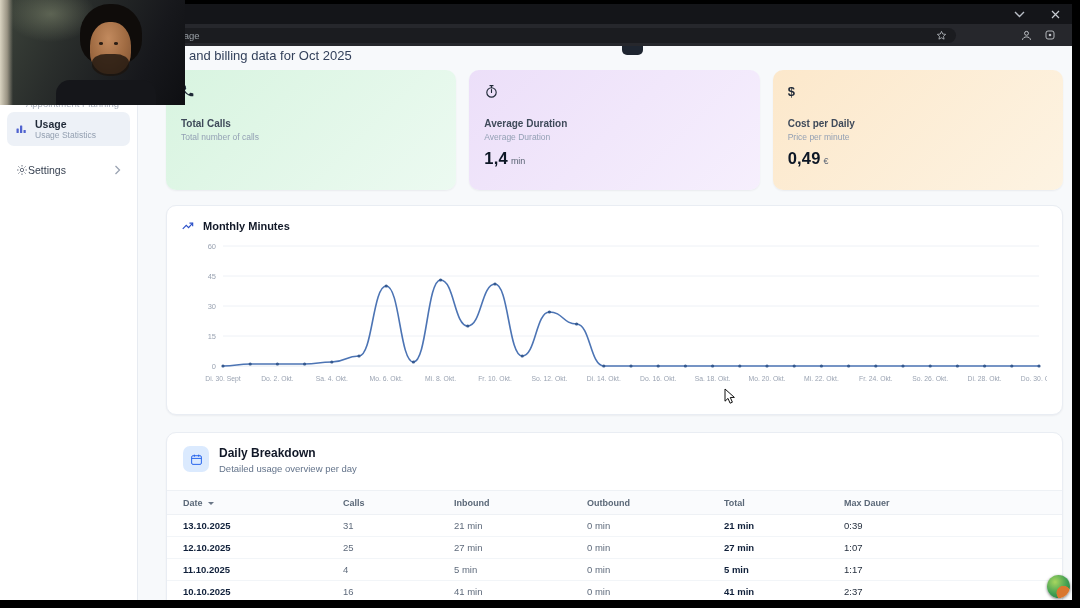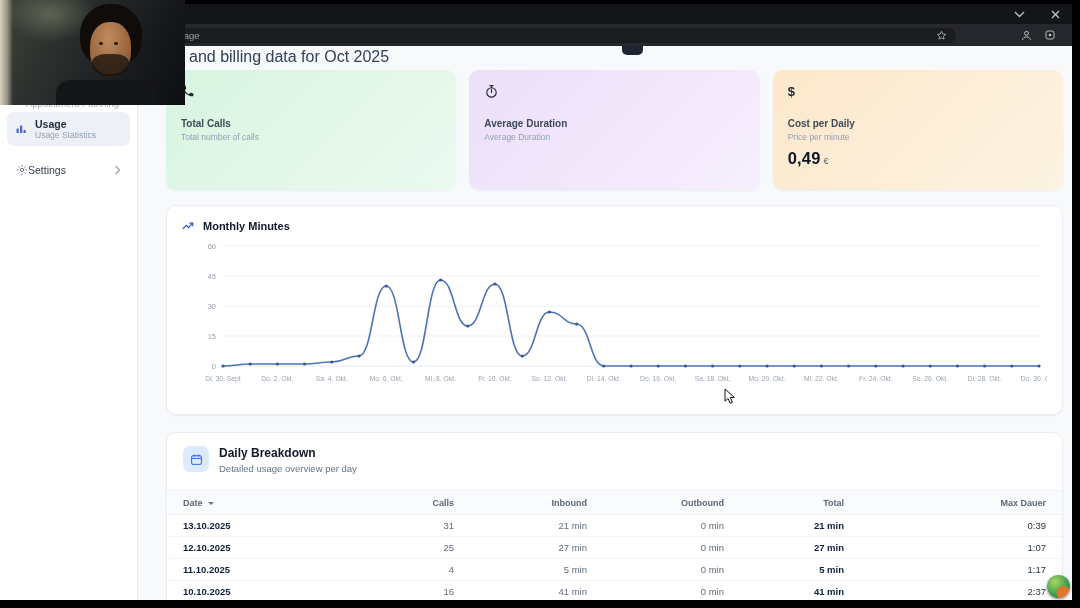--- a/index.html
+++ b/index.html
@@ -18,21 +18,21 @@
   .page{position:absolute;top:42px;left:0;right:0;bottom:0;background:#f7f9fb;display:flex}
   .sidebar{width:137px;background:#fff;border-right:1px solid #e7ebf1;position:relative;flex:none}
   .side-partial{position:absolute;top:52px;left:26px;font-size:9.5px;color:#a7aebb;white-space:nowrap;overflow:hidden;width:105px}
   .side-usage{position:absolute;top:66px;left:7px;right:7px;height:34px;background:#edf1f7;border-radius:7px;display:flex;align-items:center;gap:8px;padding:0 8px;box-sizing:border-box;cursor:pointer}
   .si-label{font-size:10.5px;font-weight:700;color:#1f2937;line-height:12px}
   .si-sub{font-size:8.5px;color:#94a0b1;line-height:10px}
   .side-settings{position:absolute;top:114px;left:7px;right:7px;height:20px;display:flex;align-items:center;gap:0;padding:0 9px;box-sizing:border-box;cursor:pointer}
   .st-label{font-size:10.5px;color:#374151;flex:1}
 
   .main{flex:1;position:relative;overflow:hidden}
-  .page-subtitle{position:absolute;left:51px;top:2px;font-size:16px;color:#33415b;white-space:nowrap}
+  .page-subtitle{position:absolute;left:51px;top:2px;font-size:13px;color:#33415b;white-space:nowrap}
   .partial-btn{position:absolute;left:484px;top:0;width:21px;height:9px;background:#1e2530;border-radius:0 0 5px 5px}
 
   
   .cards{position:absolute;top:24px;left:28px;right:9px;display:flex;gap:13px;height:120px}
   .card{flex:1;border-radius:10px;padding:14px 15px;box-sizing:border-box;box-shadow:0 1px 2px rgba(15,23,42,.06)}
   .card.blue{background:linear-gradient(135deg,#d6e8fb 0%,#e9f2fd 100%)}
   .card.green{background:linear-gradient(135deg,#d8f4e0 0%,#ecfaf1 100%)}
   .card.purple{background:linear-gradient(135deg,#ecdff9 0%,#f6effd 100%)}
   .card.orange{background:linear-gradient(135deg,#fce8cb 0%,#fdf3e2 100%)}
   .c-icon{height:18px;display:flex;align-items:flex-start}
@@ -53,21 +53,21 @@
   .table-card{position:absolute;top:386px;left:28px;right:9px;height:240px;background:#fff;border:1px solid #e9edf3;border-radius:10px;box-sizing:border-box;box-shadow:0 1px 2px rgba(15,23,42,.05);overflow:hidden}
   .tc-head{display:flex;align-items:flex-start;gap:10px;padding:13px 16px 10px}
   .tc-iconbox{width:26px;height:26px;background:#dbeafe;border-radius:7px;display:flex;align-items:center;justify-content:center;flex:none}
   .tc-title{font-size:12px;font-weight:700;color:#111827;line-height:14px}
   .tc-sub{font-size:9.5px;color:#64748b;margin-top:3px}
   .thead,.trow{display:grid;grid-template-columns:160px 111px 133px 137px 120px 1fr;padding:0 16px;align-items:center}
   .thead{height:23px;background:#fafbfd;border-top:1px solid #eef1f5;border-bottom:1px solid #eef1f5;margin-top:6px}
   .th{font-size:9px;font-weight:700;color:#5b6878}
   .trow{height:21px;border-bottom:1px solid #f2f5f8}
   .td{font-size:9.5px;color:#5f6b7c}
-  .c1,.c2,.c3,.c4,.c5{text-align:right}
+  .c1,.c2,.c3,.c4,.c5{}
   .td.c0{font-weight:700;color:#10203a}
   .td.c4{font-weight:700;color:#10203a}
   .td.c5{color:#26303f}
   .caret{display:inline-block;margin-left:5px;border-left:3px solid transparent;border-right:3px solid transparent;border-top:3.5px solid #6b7787;vertical-align:middle}
 
   
   .webcam{position:absolute;left:0;top:0;width:185px;height:105px;z-index:6;overflow:hidden;background:#14161a}
   .wc-wall{position:absolute;inset:0;background:linear-gradient(115deg,#3d443b 0%,#2a2e2c 35%,#17181c 75%,#0e0f12 100%)}
   .wc-light{position:absolute;left:0;top:0;width:13px;height:105px;background:linear-gradient(90deg,#d9d3c1 0%,#9a9484 55%,rgba(60,60,55,0) 100%)}
   .wc-glow{position:absolute;left:6px;top:-14px;width:90px;height:56px;background:radial-gradient(closest-side,rgba(130,138,112,.55),rgba(0,0,0,0))}
@@ -181,20 +181,21 @@
         </div>
         <div class="card purple">
           <div class="c-icon">
             <svg width="15" height="15" viewBox="0 0 24 24">
                 <circle cx="12" cy="13.5" r="7.5" fill="none" stroke="#1f2937" stroke-width="1.8"></circle>
                 <path d="M12 13.5V9M9.5 2.5h5M12 2.5V6" stroke="#1f2937" stroke-width="1.8" fill="none" stroke-linecap="round"></path>
               </svg>
           </div>
           <div class="c-title">Average Duration</div>
           <div class="c-sub">Average Duration</div>
+          <div class="c-value"><span class="c-num">1,4</span><span class="c-unit">min</span></div>
         </div>
         <div class="card orange">
           <div class="c-icon dollar">$</div>
           <div class="c-title">Cost per Daily</div>
           <div class="c-sub">Price per minute</div>
           <div class="c-value"><span class="c-num">0,49</span><span class="c-unit">€</span></div>
         </div>
       </section>
 
       <section class="chart-card">

